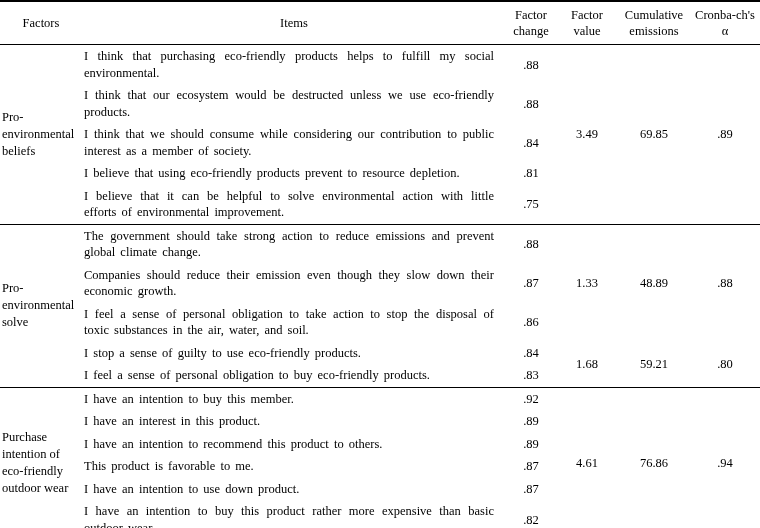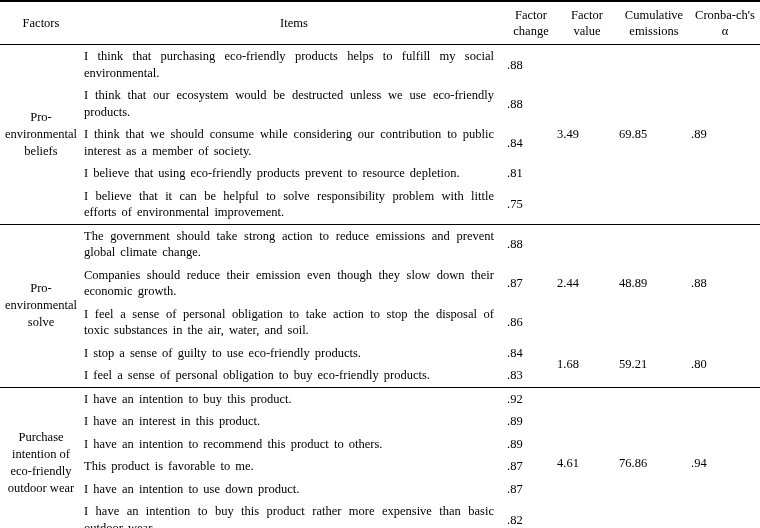--- a/index.html
+++ b/index.html
@@ -34,32 +34,31 @@
     padding: 5px 1px;
     border-bottom: 1px solid #000;
   }
   tbody + tbody { border-top: 1px solid #000; }
 
   td {
     font-size: 12.5px;
     vertical-align: middle;
   }
   td.factor {
-    text-align: center;
     line-height: 17px;
     padding: 2px 2px;
   }
   td.item {
     text-align: justify;
     line-height: 16.5px;
     word-spacing: 2px;
     padding: 3px 12px 3px 2px;
   }
   td.num {
-    text-align: left;
+    text-align: center;
     line-height: 16px;
     padding: 2px 1px;
   }
 </style>
 </head>
 <body>
 
 <div class="page">
   <table class="factor-table">
     <colgroup>
@@ -108,31 +107,31 @@
       </tr>
       <tr>
         <td class="item">I think that we should consume while considering our contribution to public interest as a member of society.</td>
         <td class="num">.84</td>
       </tr>
       <tr>
         <td class="item">I believe that using eco-friendly products prevent to resource depletion.</td>
         <td class="num">.81</td>
       </tr>
       <tr>
-        <td class="item">I believe that it can be helpful to solve responsibility problem with little efforts of environmental improvement.</td>
+        <td class="item">I believe that it can be helpful to solve environmental action with little efforts of environmental improvement.</td>
         <td class="num">.75</td>
       </tr>
     </tbody>
 
     <tbody>
       <tr>
         <td class="factor" rowspan="5">Pro-environmental solve</td>
         <td class="item">The government should take strong action to reduce emissions and prevent global climate change.</td>
         <td class="num">.88</td>
-        <td class="num" rowspan="3">2.44</td>
+        <td class="num" rowspan="3">1.33</td>
         <td class="num" rowspan="3">48.89</td>
         <td class="num" rowspan="3">.88</td>
       </tr>
       <tr>
         <td class="item">Companies should reduce their emission even though they slow down their economic growth.</td>
         <td class="num">.87</td>
       </tr>
       <tr>
         <td class="item">I feel a sense of personal obligation to take action to stop the disposal of toxic substances in the air, water, and soil.</td>
         <td class="num">.86</td>
@@ -146,21 +145,21 @@
       </tr>
       <tr>
         <td class="item">I feel a sense of personal obligation to buy eco-friendly products.</td>
         <td class="num">.83</td>
       </tr>
     </tbody>
 
     <tbody>
       <tr>
         <td class="factor" rowspan="6">Purchase intention of eco-friendly outdoor wear</td>
-        <td class="item">I have an intention to buy this product.</td>
+        <td class="item">I have an intention to buy this member.</td>
         <td class="num">.92</td>
         <td class="num" rowspan="6">4.61</td>
         <td class="num" rowspan="6">76.86</td>
         <td class="num" rowspan="6">.94</td>
       </tr>
       <tr>
         <td class="item">I have an interest in this product.</td>
         <td class="num">.89</td>
       </tr>
       <tr>

